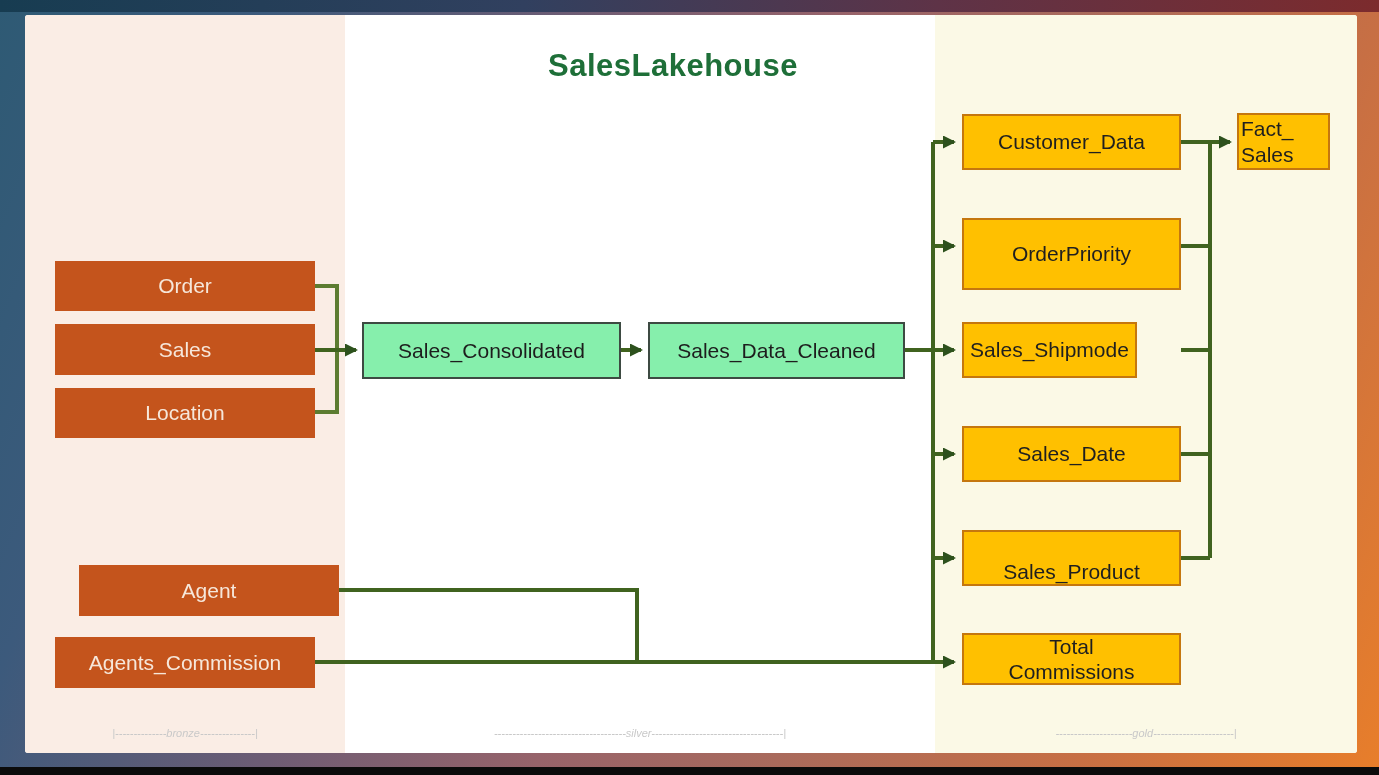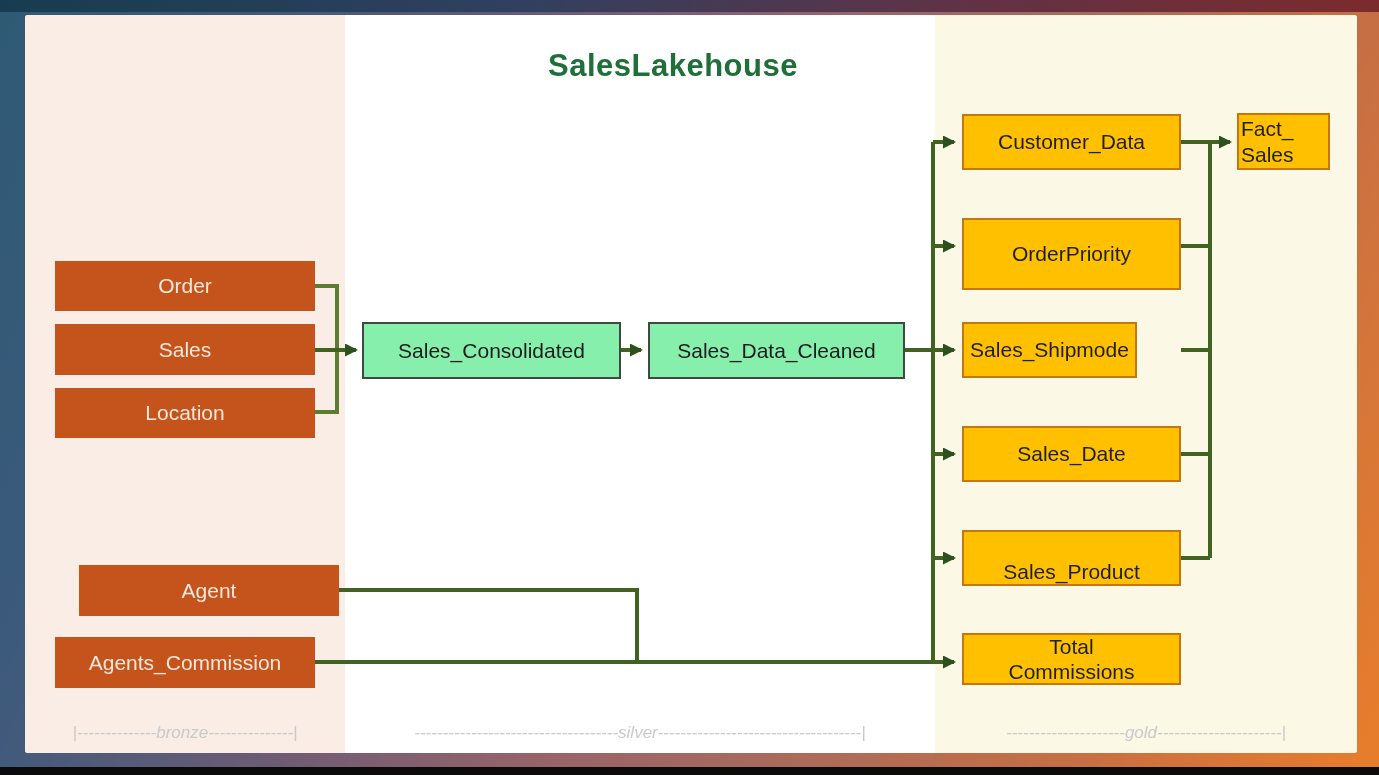--- a/index.html
+++ b/index.html
@@ -50,21 +50,21 @@
   }
   .node-multiline { flex-direction: column; }
   .node-fact { align-items: flex-start; justify-content: center; padding-left: 2px; text-align: left; }
 
   svg.edges { position: absolute; left: 0; top: 0; width: 1332px; height: 738px; }
   .edge        { stroke: #40631f; stroke-width: 4; fill: none; }
   .edge-light  { stroke: #5c7c31; stroke-width: 4; fill: none; }
 
   .zone-labels {
     position: absolute; left: 0; top: 703px; width: 1332px; height: 30px;
-    display: flex; color: #c9c9c9; font-style: italic; font-size: 17px;
+    display: flex; color: #c9c9c9; font-style: italic; font-size: 11px;
     line-height: 30px; white-space: nowrap;
   }
   .zone-label { overflow: hidden; text-align: center; flex: 0 0 auto; }
   .zone-label.bronze { width: 320px; }
   .zone-label.silver { width: 590px; }
   .zone-label.gold   { width: 422px; }
 </style>
 </head>
 <body>
 

